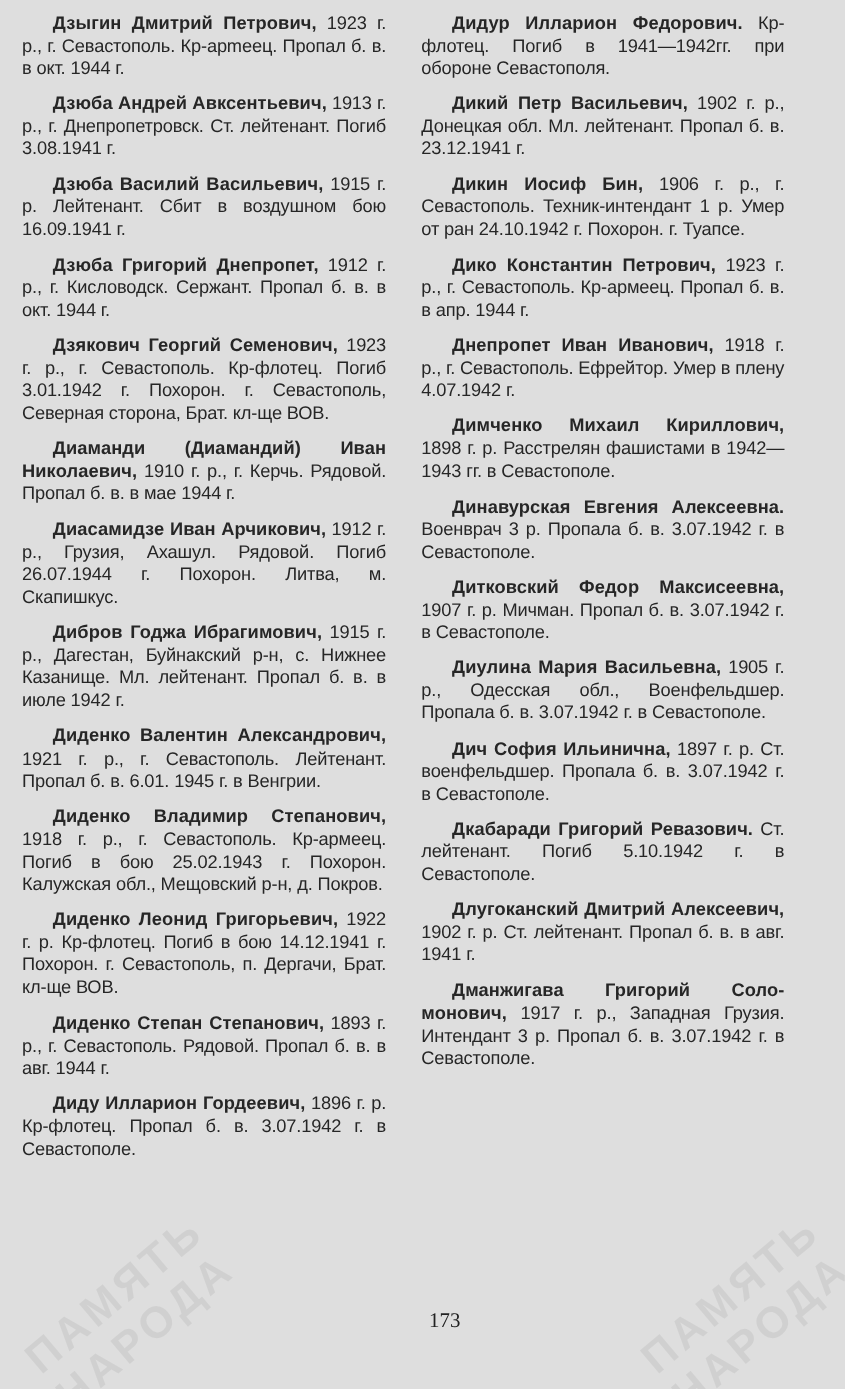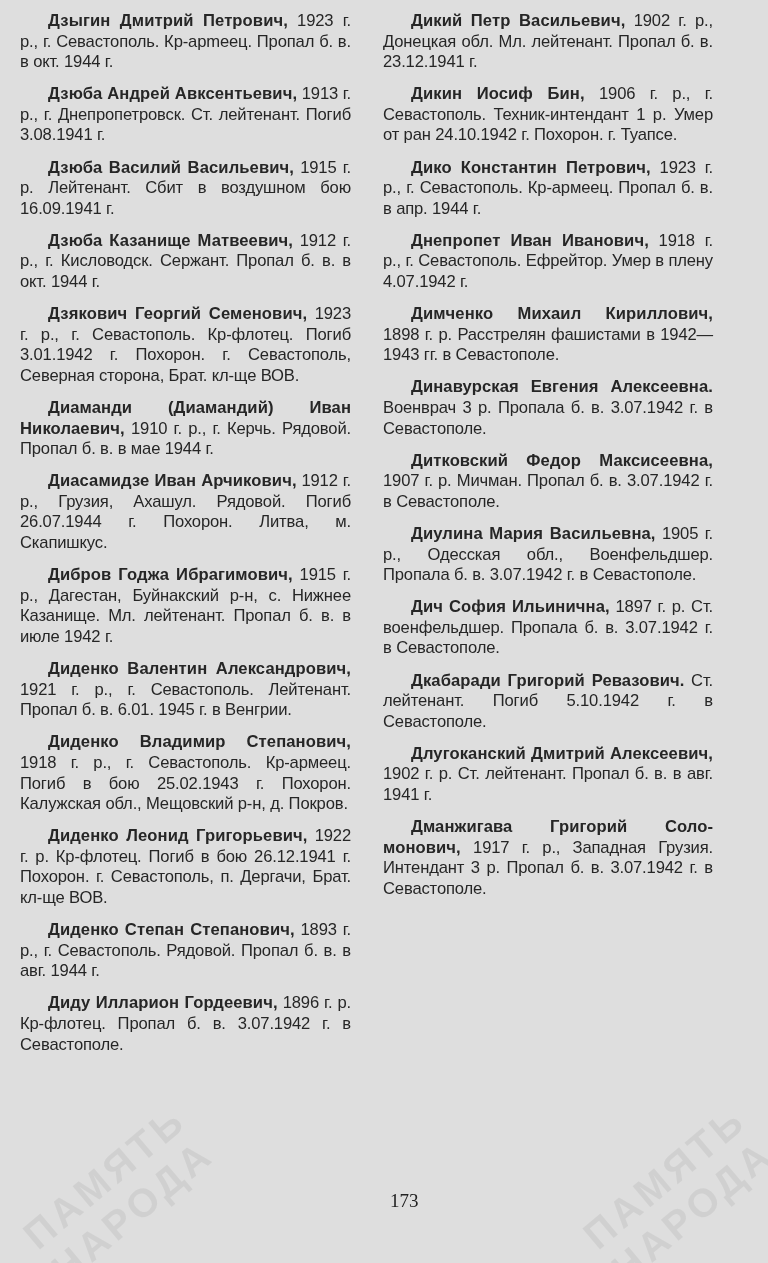--- a/index.html
+++ b/index.html
@@ -40,33 +40,34 @@
   </div>
   <div class="watermark" style="left:580px; top:1150px;">
     <div>ПАМЯТЬ</div>
     <div>НАРОДА</div>
   </div>
 
   <div class="col col-left">
     <p class="entry"><span class="name">Дзыгин Дмитрий Петрович,</span><span> 1923 г. р., г. Севастополь. Кр-ар­mеец. Пропал б. в. в окт. 1944 г.</span></p>
     <p class="entry"><span class="name">Дзюба Андрей Авксентье­вич,</span><span> 1913 г. р., г. Днепропет­ровск. Ст. лейтенант. Погиб 3.08.1941 г.</span></p>
     <p class="entry"><span class="name">Дзюба Василий Васильевич,</span><span> 1915 г. р. Лейтенант. Сбит в воз­душном бою 16.09.1941 г.</span></p>
-    <p class="entry"><span class="name">Дзюба Казанище Матвеевич,</span><span> 1912 г. р., г. Кисловодск. Сержант. Пропал б. в. в окт. 1944 г.</span></p>
+    <p class="entry"><span class="name">Дзюба Григорий Днепропет,</span><span> 1912 г. р., г. Кисловодск. Сержант. Пропал б. в. в окт. 1944 г.</span></p>
     <p class="entry"><span class="name">Дзякович Георгий Семено­вич,</span><span> 1923 г. р., г. Севастополь. Кр-флотец. Погиб 3.01.1942 г. Похорон. г. Севастополь, Север­ная сторона, Брат. кл-ще ВОВ.</span></p>
     <p class="entry"><span class="name">Диаманди (Диамандий) Иван Николаевич,</span><span> 1910 г. р., г. Керчь. Рядовой. Пропал б. в. в мае 1944 г.</span></p>
     <p class="entry"><span class="name">Диасамидзе Иван Арчико­вич,</span><span> 1912 г. р., Грузия, Ахашул. Рядовой. Погиб 26.07.1944 г. По­хорон. Литва, м. Скапишкус.</span></p>
     <p class="entry"><span class="name">Дибров Годжа Ибрагимович,</span><span> 1915 г. р., Дагестан, Буйнакский р-н, с. Нижнее Казанище. Мл. лей­тенант. Пропал б. в. в июле 1942 г.</span></p>
     <p class="entry"><span class="name">Диденко Валентин Александ­рович,</span><span> 1921 г. р., г. Севастополь. Лейтенант. Пропал б. в. 6.01. 1945 г. в Венгрии.</span></p>
     <p class="entry"><span class="name">Диденко Владимир Степа­нович,</span><span> 1918 г. р., г. Севастополь. Кр-армеец. Погиб в бою 25.02.1943 г. Похорон. Калужская обл., Мещовский р-н, д. Покров.</span></p>
-    <p class="entry"><span class="name">Диденко Леонид Григорье­вич,</span><span> 1922 г. р. Кр-флотец. Погиб в бою 26.12.1941 г. Похорон. г. Севастополь, п. Дергачи, Брат. кл-ще ВОВ.</span></p>
+    <p class="entry"><span class="name">Диденко Леонид Григорье­вич,</span><span> 1922 г. р. Кр-флотец. Погиб в бою 14.12.1941 г. Похорон. г. Севастополь, п. Дергачи, Брат. кл-ще ВОВ.</span></p>
     <p class="entry"><span class="name">Диденко Степан Степанович,</span><span> 1893 г. р., г. Севастополь. Рядо­вой. Пропал б. в. в авг. 1944 г.</span></p>
     <p class="entry"><span class="name">Диду Илларион Гордеевич,</span><span> 1896 г. р. Кр-флотец. Пропал б. в. 3.07.1942 г. в Севастополе.</span></p>
   </div>
 
   <div class="col col-right">
+    <p class="entry"><span class="name">Дидур Илларион Федоро­вич.</span><span> Кр-флотец. Погиб в 1941—1942гг. при обороне Севастополя.</span></p>
     <p class="entry"><span class="name">Дикий Петр Васильевич,</span><span> 1902 г. р., Донецкая обл. Мл. лей­тенант. Пропал б. в. 23.12.1941 г.</span></p>
     <p class="entry"><span class="name">Дикин Иосиф Бин,</span><span> 1906 г. р., г. Севастополь. Техник-интендант 1 р. Умер от ран 24.10.1942 г. Похорон. г. Туапсе.</span></p>
     <p class="entry"><span class="name">Дико Константин Петрович,</span><span> 1923 г. р., г. Севастополь. Кр-ар­меец. Пропал б. в. в апр. 1944 г.</span></p>
     <p class="entry"><span class="name">Днепропет Иван Иванович,</span><span> 1918 г. р., г. Севастополь. Ефрей­тор. Умер в плену 4.07.1942 г.</span></p>
     <p class="entry"><span class="name">Димченко Михаил Кирилло­вич,</span><span> 1898 г. р. Расстрелян фаши­стами в 1942—1943 гг. в Севасто­поле.</span></p>
     <p class="entry"><span class="name">Динавурская Евгения Алек­сеевна.</span><span> Военврач 3 р. Пропала б. в. 3.07.1942 г. в Севастополе.</span></p>
     <p class="entry"><span class="name">Дитковский Федор Макси­сеевна,</span><span> 1907 г. р. Мичман. Пропал б. в. 3.07.1942 г. в Севастополе.</span></p>
     <p class="entry"><span class="name">Диулина Мария Васильевна,</span><span> 1905 г. р., Одесская обл., Воен­фельдшер. Пропала б. в. 3.07.1942 г. в Севастополе.</span></p>
     <p class="entry"><span class="name">Дич София Ильинична,</span><span> 1897 г. р. Ст. военфельдшер. Про­пала б. в. 3.07.1942 г. в Севасто­поле.</span></p>
     <p class="entry"><span class="name">Дкабаради Григорий Рева­зович.</span><span> Ст. лейтенант. Погиб 5.10.1942 г. в Севастополе.</span></p>

